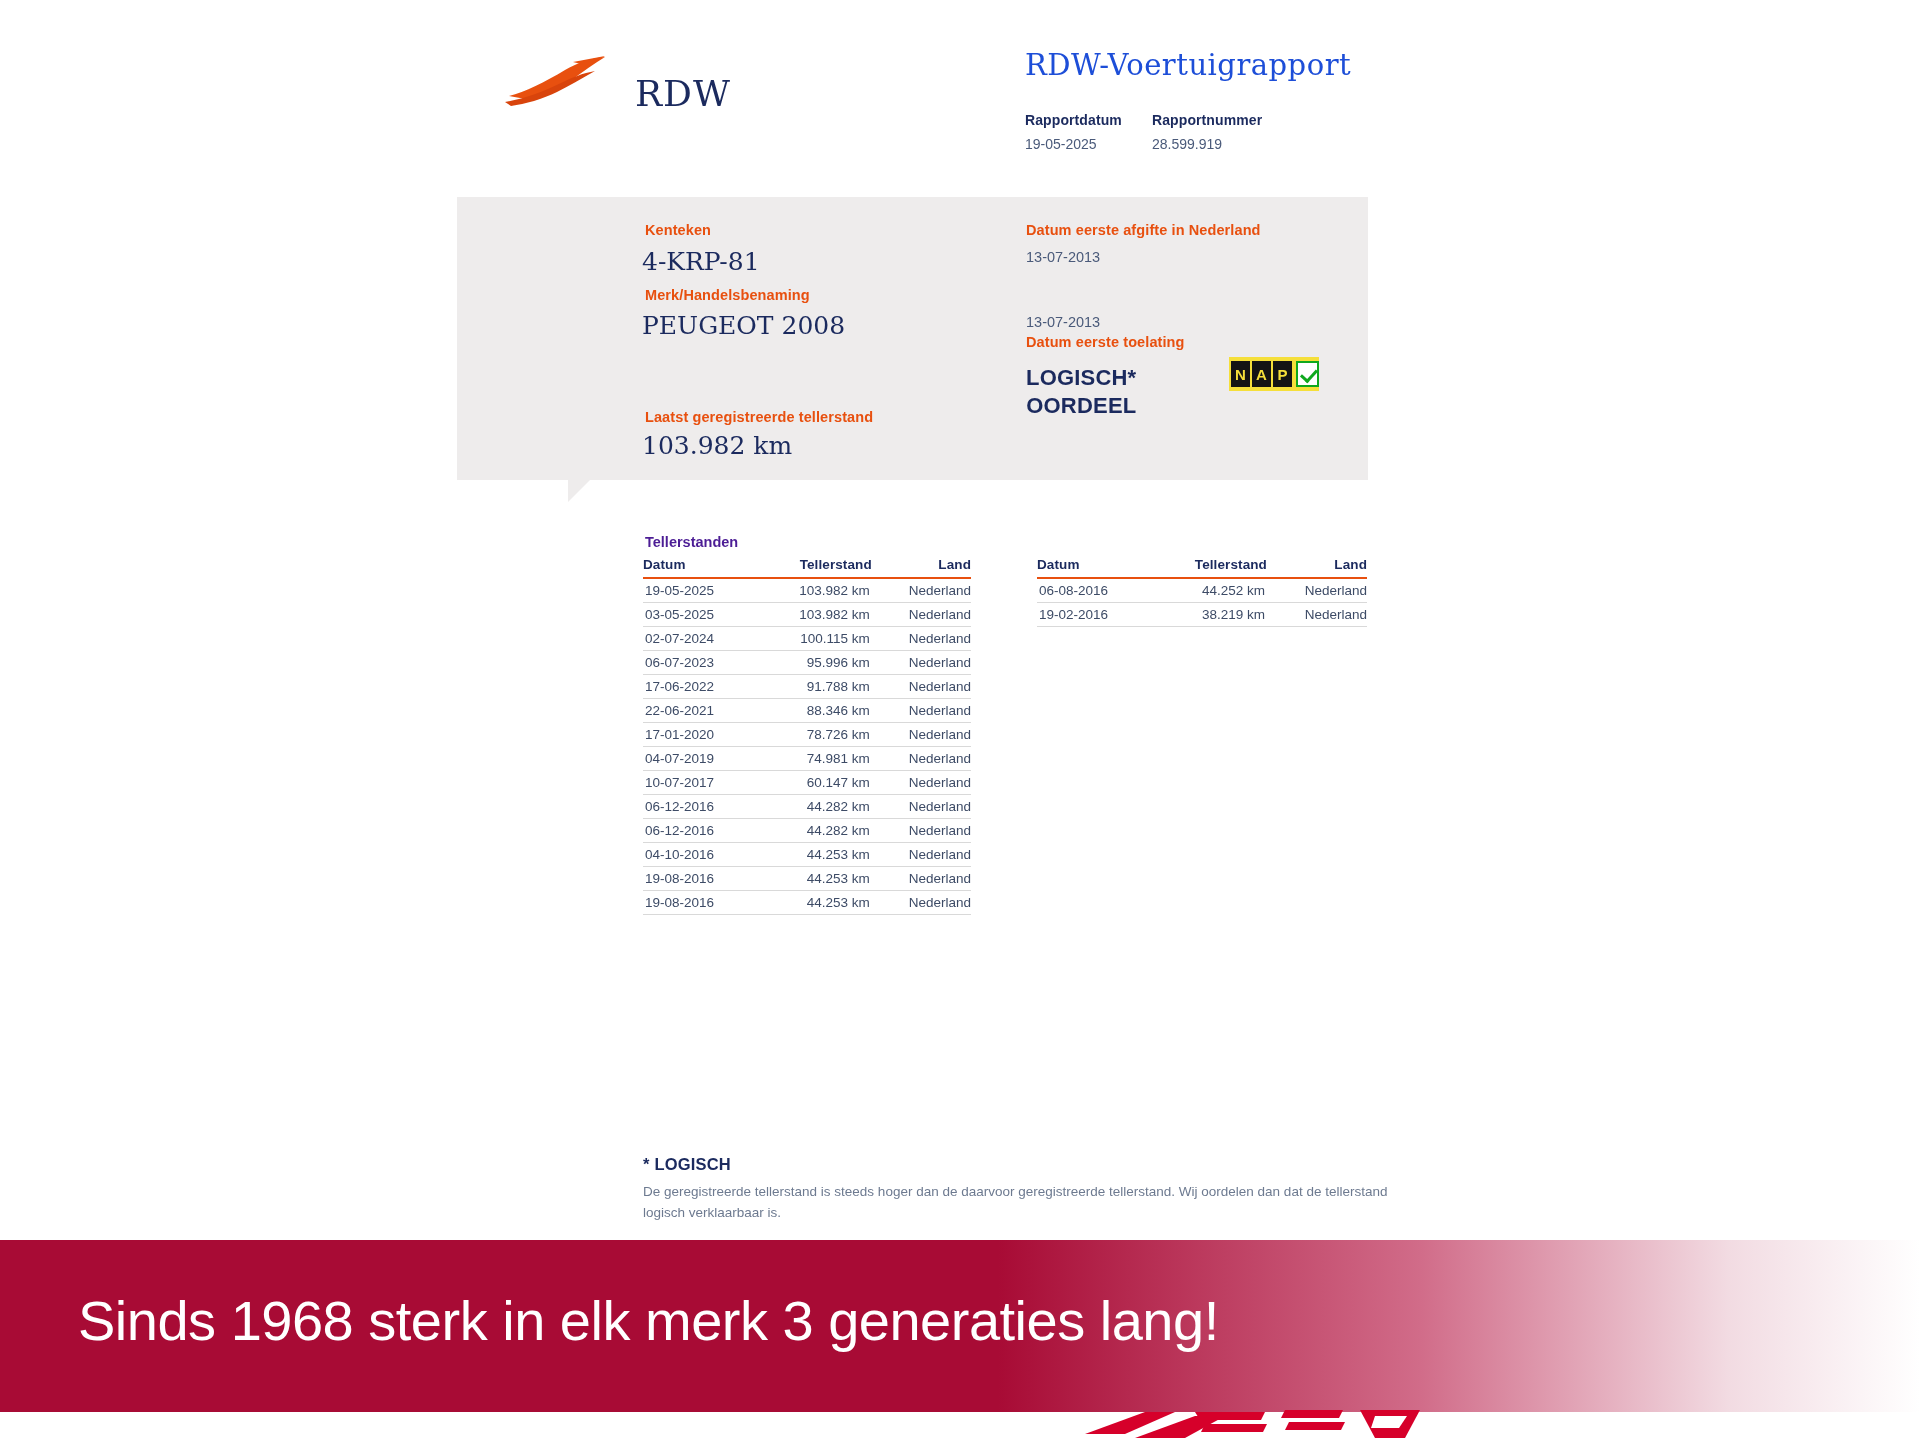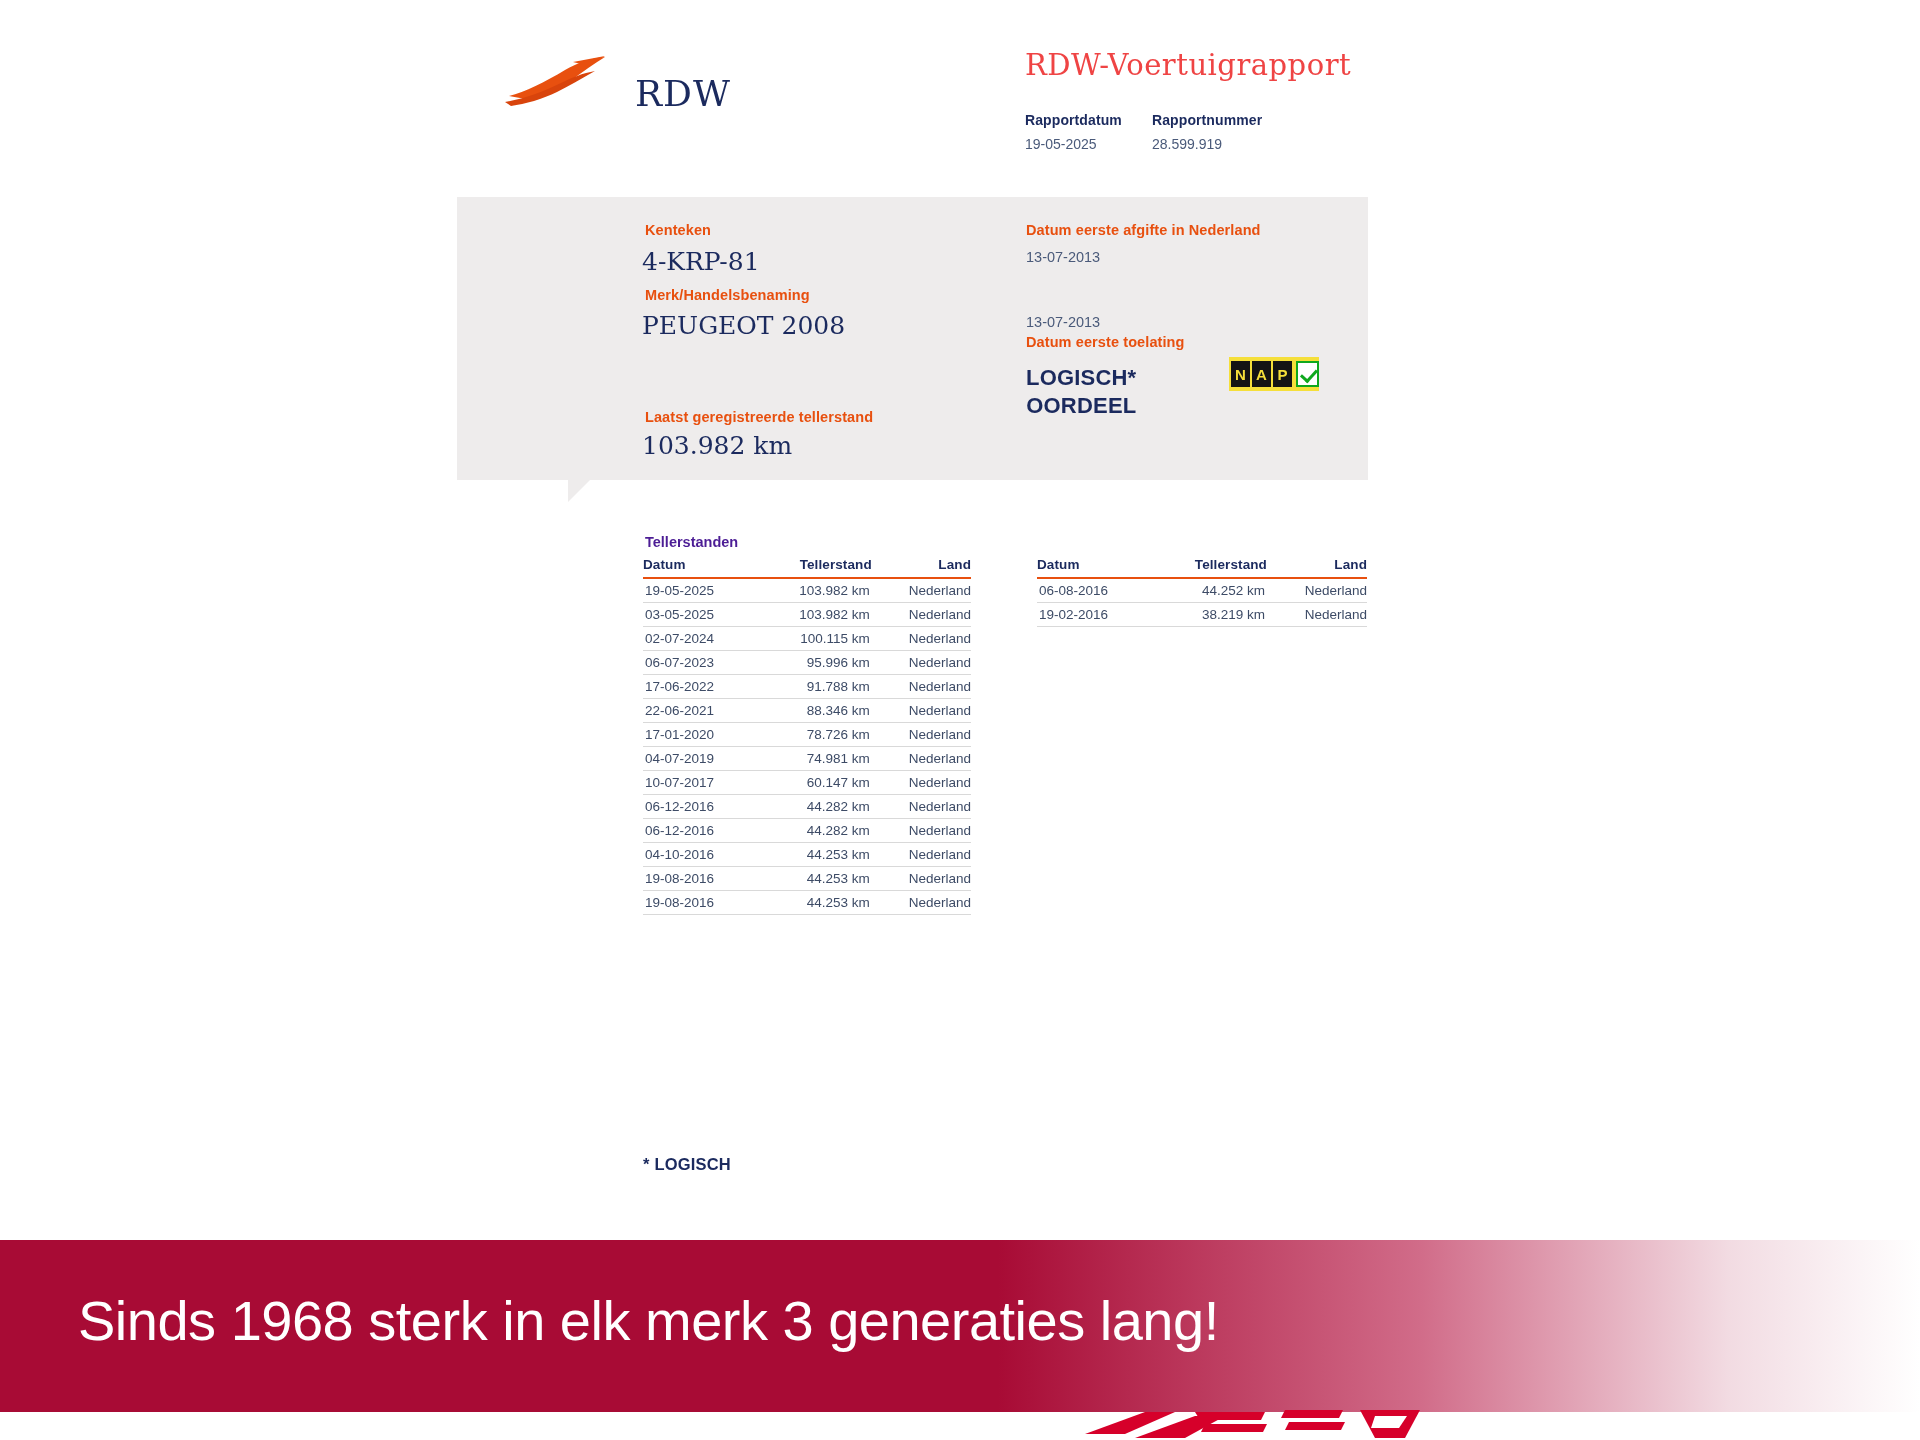--- a/index.html
+++ b/index.html
@@ -47,21 +47,21 @@
     color: #1b2a5e;
     line-height: 1;
   }
 
   .report-title {
     position: absolute;
     left: 1025px;
     top: 48px;
     font-family: "DejaVu Serif", serif;
     font-size: 29px;
-    color: #ef4444;
+    color: #1d4ed8;
     letter-spacing: 0.5px;
   }
   .rep-label {
     position: absolute;
     font-size: 14px;
     font-weight: bold;
     color: #1b2a5e;
     letter-spacing: 0.1px;
   }
   .rep-value {
@@ -433,20 +433,21 @@
         </tr>
         <tr>
           <td class="date">19-02-2016</td>
           <td class="num">38.219 km</td>
           <td class="cty">Nederland</td>
         </tr>
       </tbody>
   </table>
 
   <div class="footnote-title">* LOGISCH</div>
+  <div class="footnote-body">De geregistreerde tellerstand is steeds hoger dan de daarvoor geregistreerde tellerstand. Wij oordelen dan dat de tellerstand logisch verklaarbaar is.</div>
 
   <div class="page-footer-left">RDW 4-KRP-81 19-05-2025 28.599.919</div>
   <div class="page-footer-right">
     <div>Pagina 1 van 3</div>
     <div>3 E 1675F</div>
   </div>
 
   <div class="banner"></div>
   <div class="banner-text">Sinds 1968 sterk in elk merk 3 generaties lang!</div>
 

